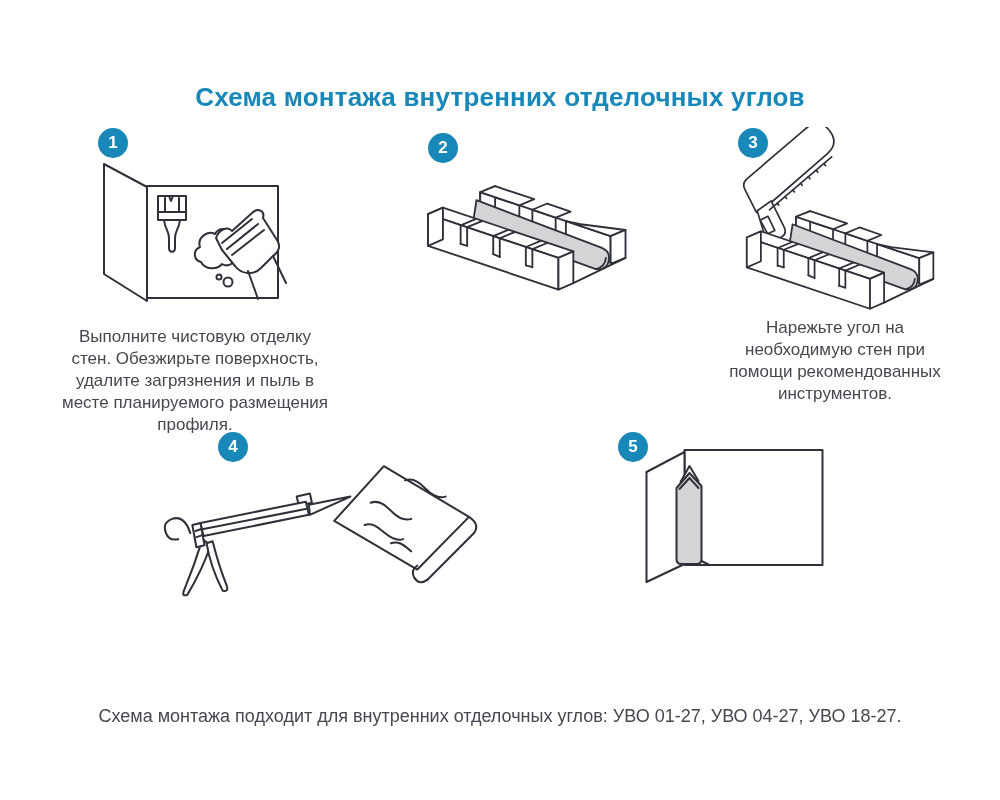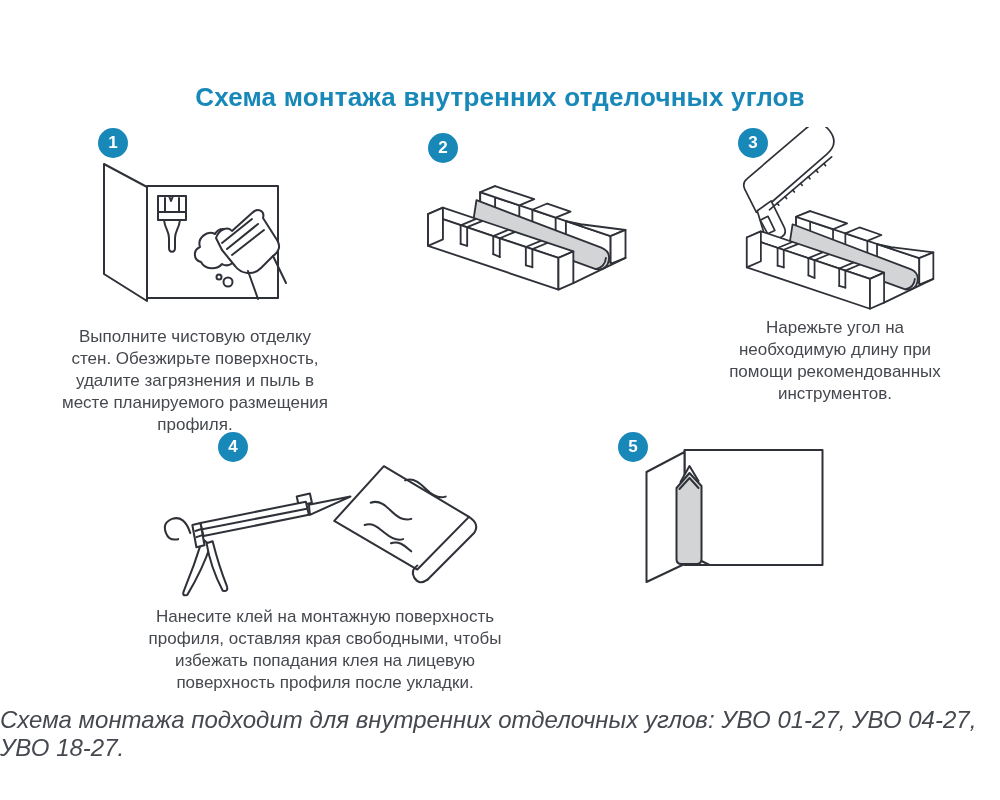--- a/index.html
+++ b/index.html
@@ -25,22 +25,22 @@
     background:var(--accent);color:#fff;font-size:17px;font-weight:bold;
     display:flex;align-items:center;justify-content:center;
   }
   .illus{position:absolute;color:var(--line);}
   .illus svg{display:block;}
   .step-text{
     position:absolute;left:0;right:0;text-align:center;
     color:var(--text);font-size:17px;line-height:22px;white-space:pre-line;
   }
   .footer{
-    position:absolute;top:706px;left:0;width:100%;text-align:left;
-    color:var(--text);font-size:24px;font-style:italic;
+    position:absolute;top:706px;left:0;width:100%;text-align:center;
+    color:var(--text);font-size:18px;
   }
   #st1{left:40px;top:125px;width:310px;height:300px;}
   #st1 .badge{left:58px;top:3px;}
   #st1 .illus{left:60px;top:33px;}
   #st1 .step-text{top:201px;}
   #st2{left:365px;top:125px;width:310px;height:300px;}
   #st2 .badge{left:63px;top:8px;}
   #st2 .illus{left:48px;top:23px;}
   #st2 .step-text{top:192px;}
   #st3{left:690px;top:125px;width:290px;height:300px;}
@@ -196,21 +196,21 @@
             <line class="ln" x1="87" y1="96.9" x2="103" y2="90.3"></line>
           <line class="ln" x1="115" y1="106.3" x2="115" y2="126"></line>
             <line class="ln" x1="122" y1="108.6" x2="122" y2="128"></line>
             <line class="ln" x1="115" y1="126" x2="122" y2="128"></line>
           <line class="ln" x1="115" y1="106.3" x2="131" y2="99.6"></line>
             <line class="ln" x1="122" y1="108.6" x2="138" y2="102"></line>
         </g>
       </svg>
     </div>
     <div class="step-text">Нарежьте угол на
-необходимую длину при
+необходимую стен при
 помощи рекомендованных
 инструментов.</div>
   </div>
 
   <div class="step" id="st4">
     <div class="badge">4</div>
     <div class="illus">
       <svg width="330" height="152" viewBox="0 0 320 150">
         <g>
           <path class="ln" d="M34,80 Q28,62 16,66 Q6,70 10,80 Q13,88 22,86"></path>
@@ -227,24 +227,20 @@
           <path class="wh" d="M225,14 L309,64 L258,116 L176,68 Z"></path>
           <path class="ln" d="M309,64 Q320,71 314,80 L268,126"></path>
           <path class="ln" d="M268,126 Q260,132 255,124 Q251,117 258,112"></path>
           <path class="ln" d="M246,28 c9,-3 15,3 21,9 c6,6 13,9 19,7"></path>
           <path class="ln" d="M212,50 c9,-3 15,3 21,9 c6,6 13,9 19,7"></path>
           <path class="ln" d="M206,72 c8,-3 14,3 20,8 c6,5 12,8 18,6"></path>
           <path class="ln" d="M232,90 c8,-3 14,3 20,8"></path>
         </g>
       </svg>
     </div>
-    <div class="step-text">Нанесите клей на монтажную поверхность
-профиля, оставляя края свободными, чтобы
-избежать попадания клея на лицевую
-поверхность профиля после укладки.</div>
   </div>
 
   <div class="step" id="st5">
     <div class="badge">5</div>
     <div class="illus">
       <svg width="205" height="160" viewBox="0 0 200 160">
         <g>
           <rect class="wh" x="47" y="15" width="138" height="115"></rect>
           <polygon class="wh" points="9,37 47,17 47,129 9,147"></polygon>
         </g>

